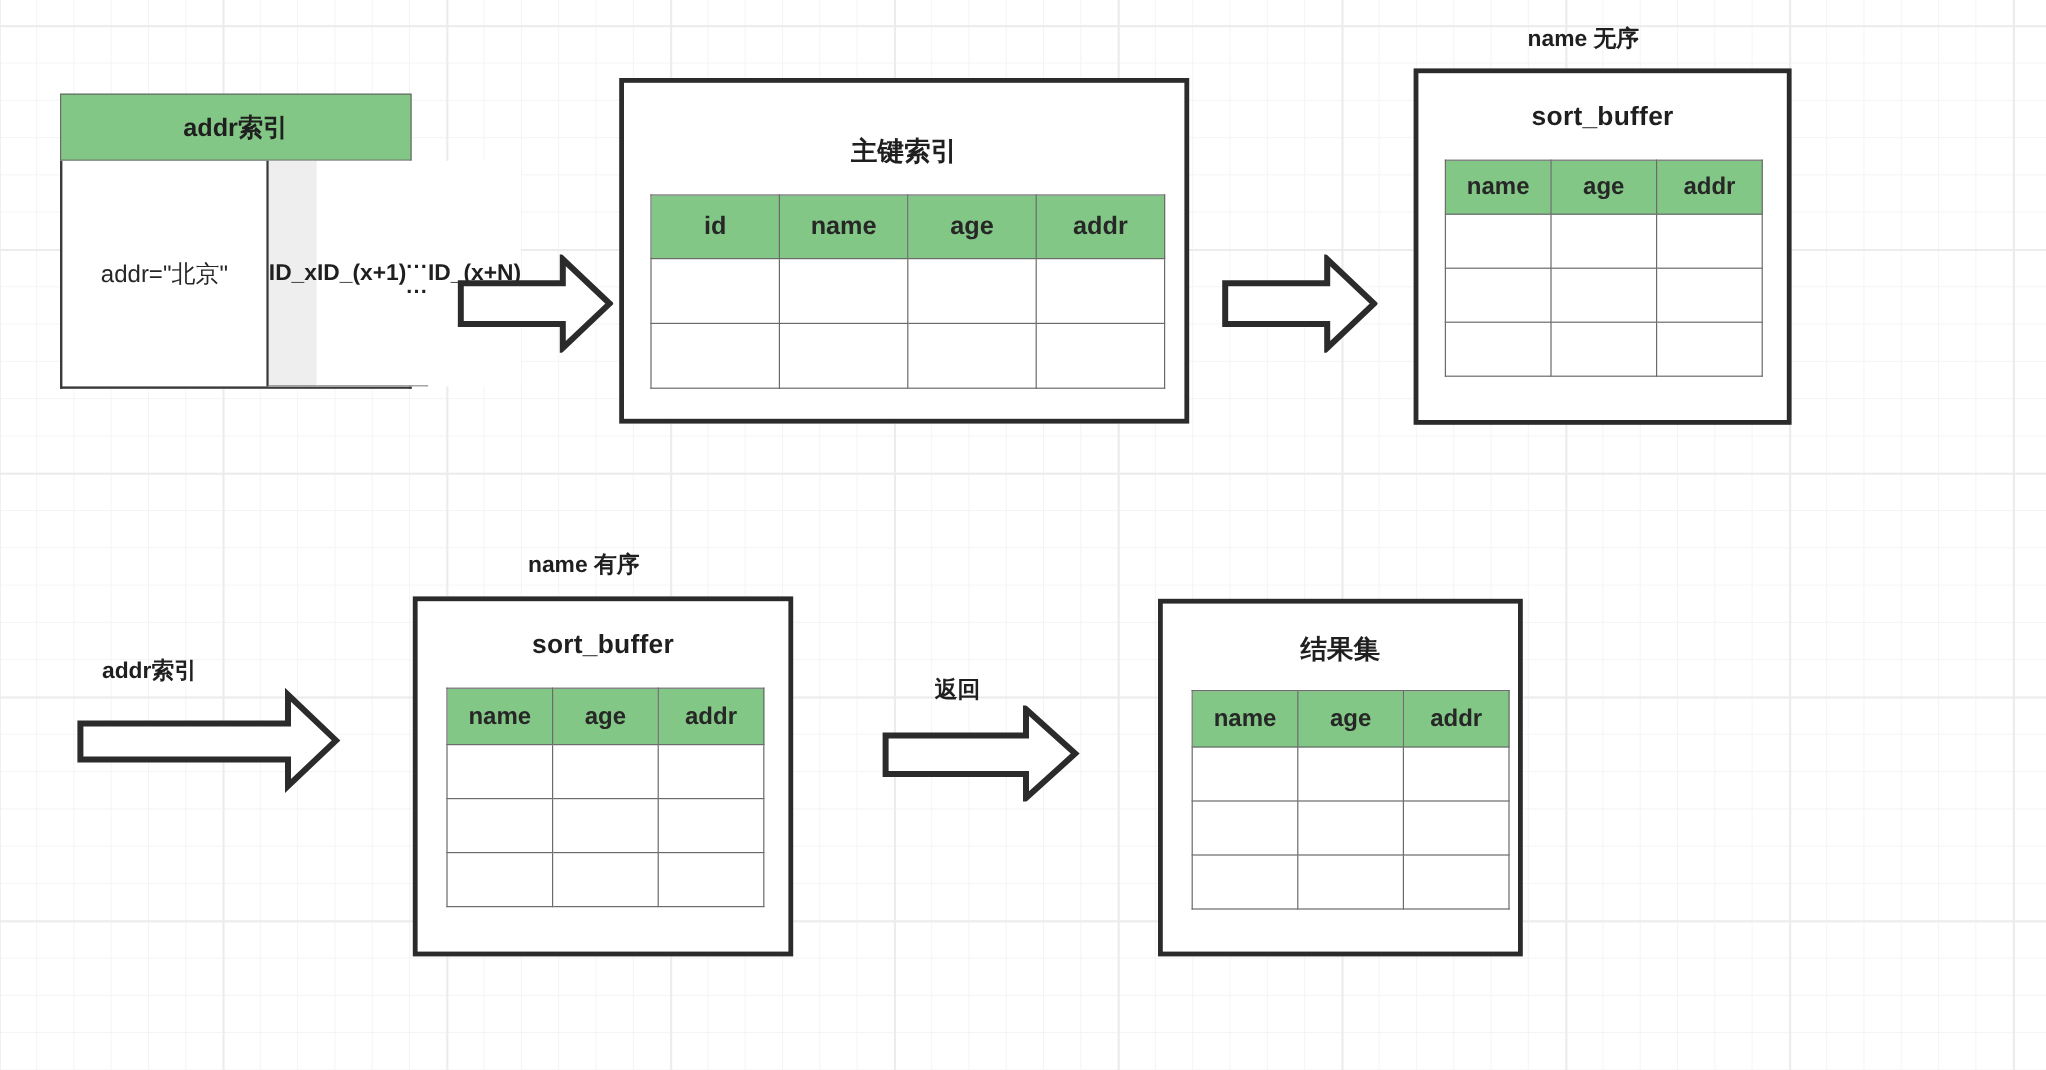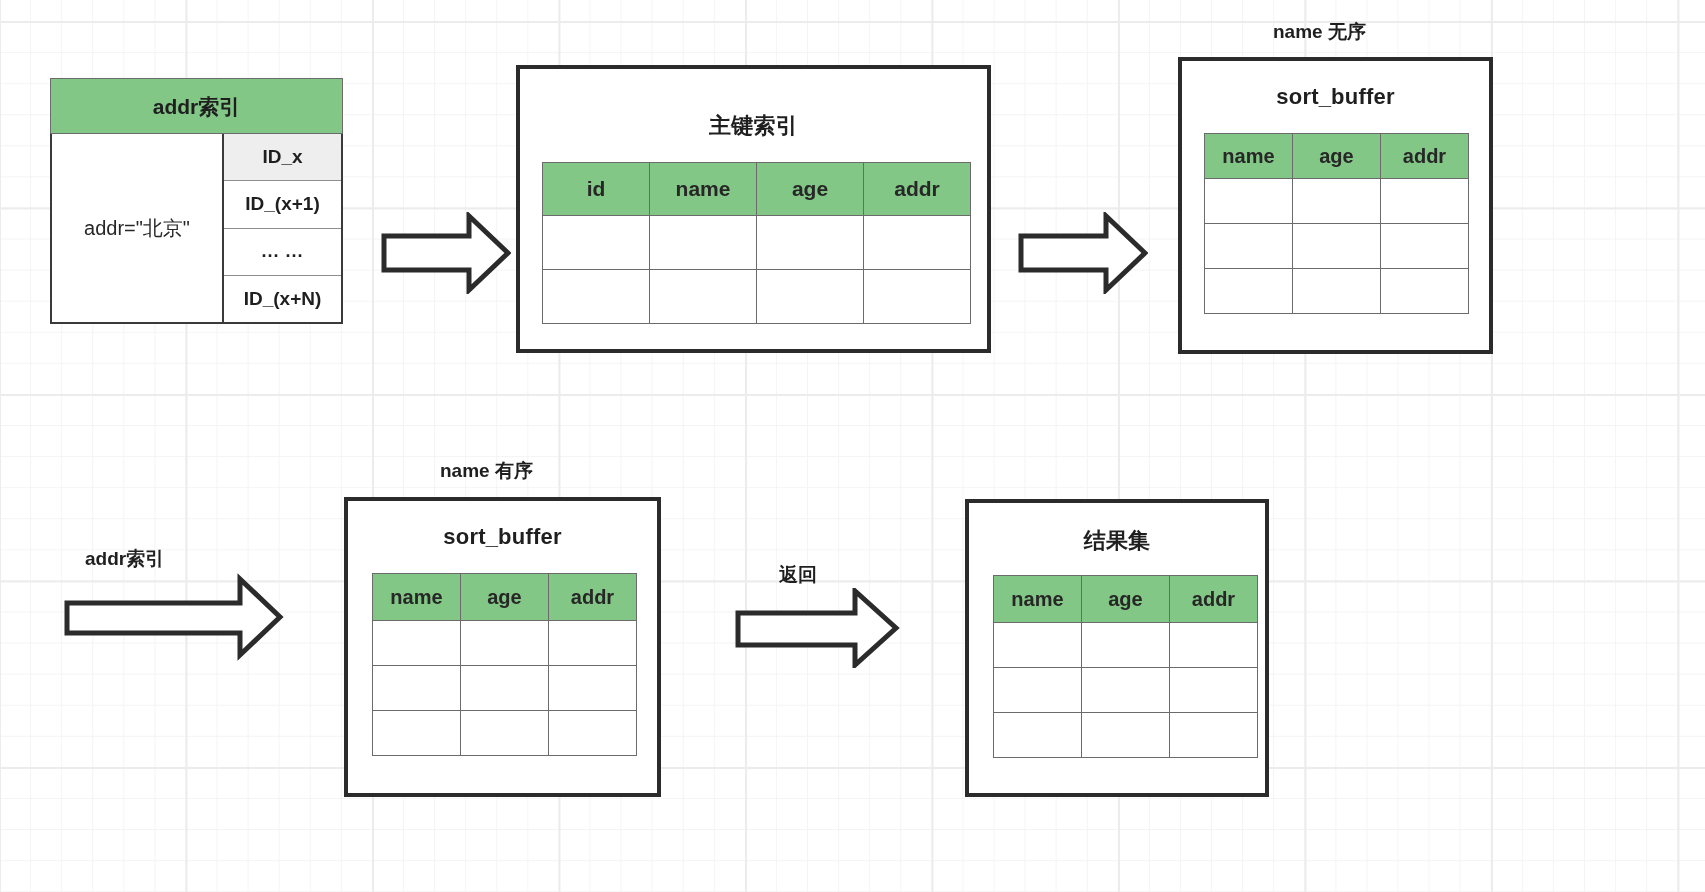--- a/index.html
+++ b/index.html
@@ -98,21 +98,21 @@
     align-items: center;
     justify-content: center;
     font-size: 20px;
     color: #272727;
     border-right: 2px solid #3a3a3a;
     box-sizing: border-box;
   }
   #addr-index-ids {
     flex: 1 1 auto;
     display: flex;
-    flex-direction: column;
+    flex-direction: row;
   }
   .id-cell {
     flex: 1 1 0;
     display: flex;
     align-items: center;
     justify-content: center;
     font-size: 19px;
     font-weight: bold;
     color: #1f1f1f;
     border-bottom: 1.5px solid #8e8e8e;

